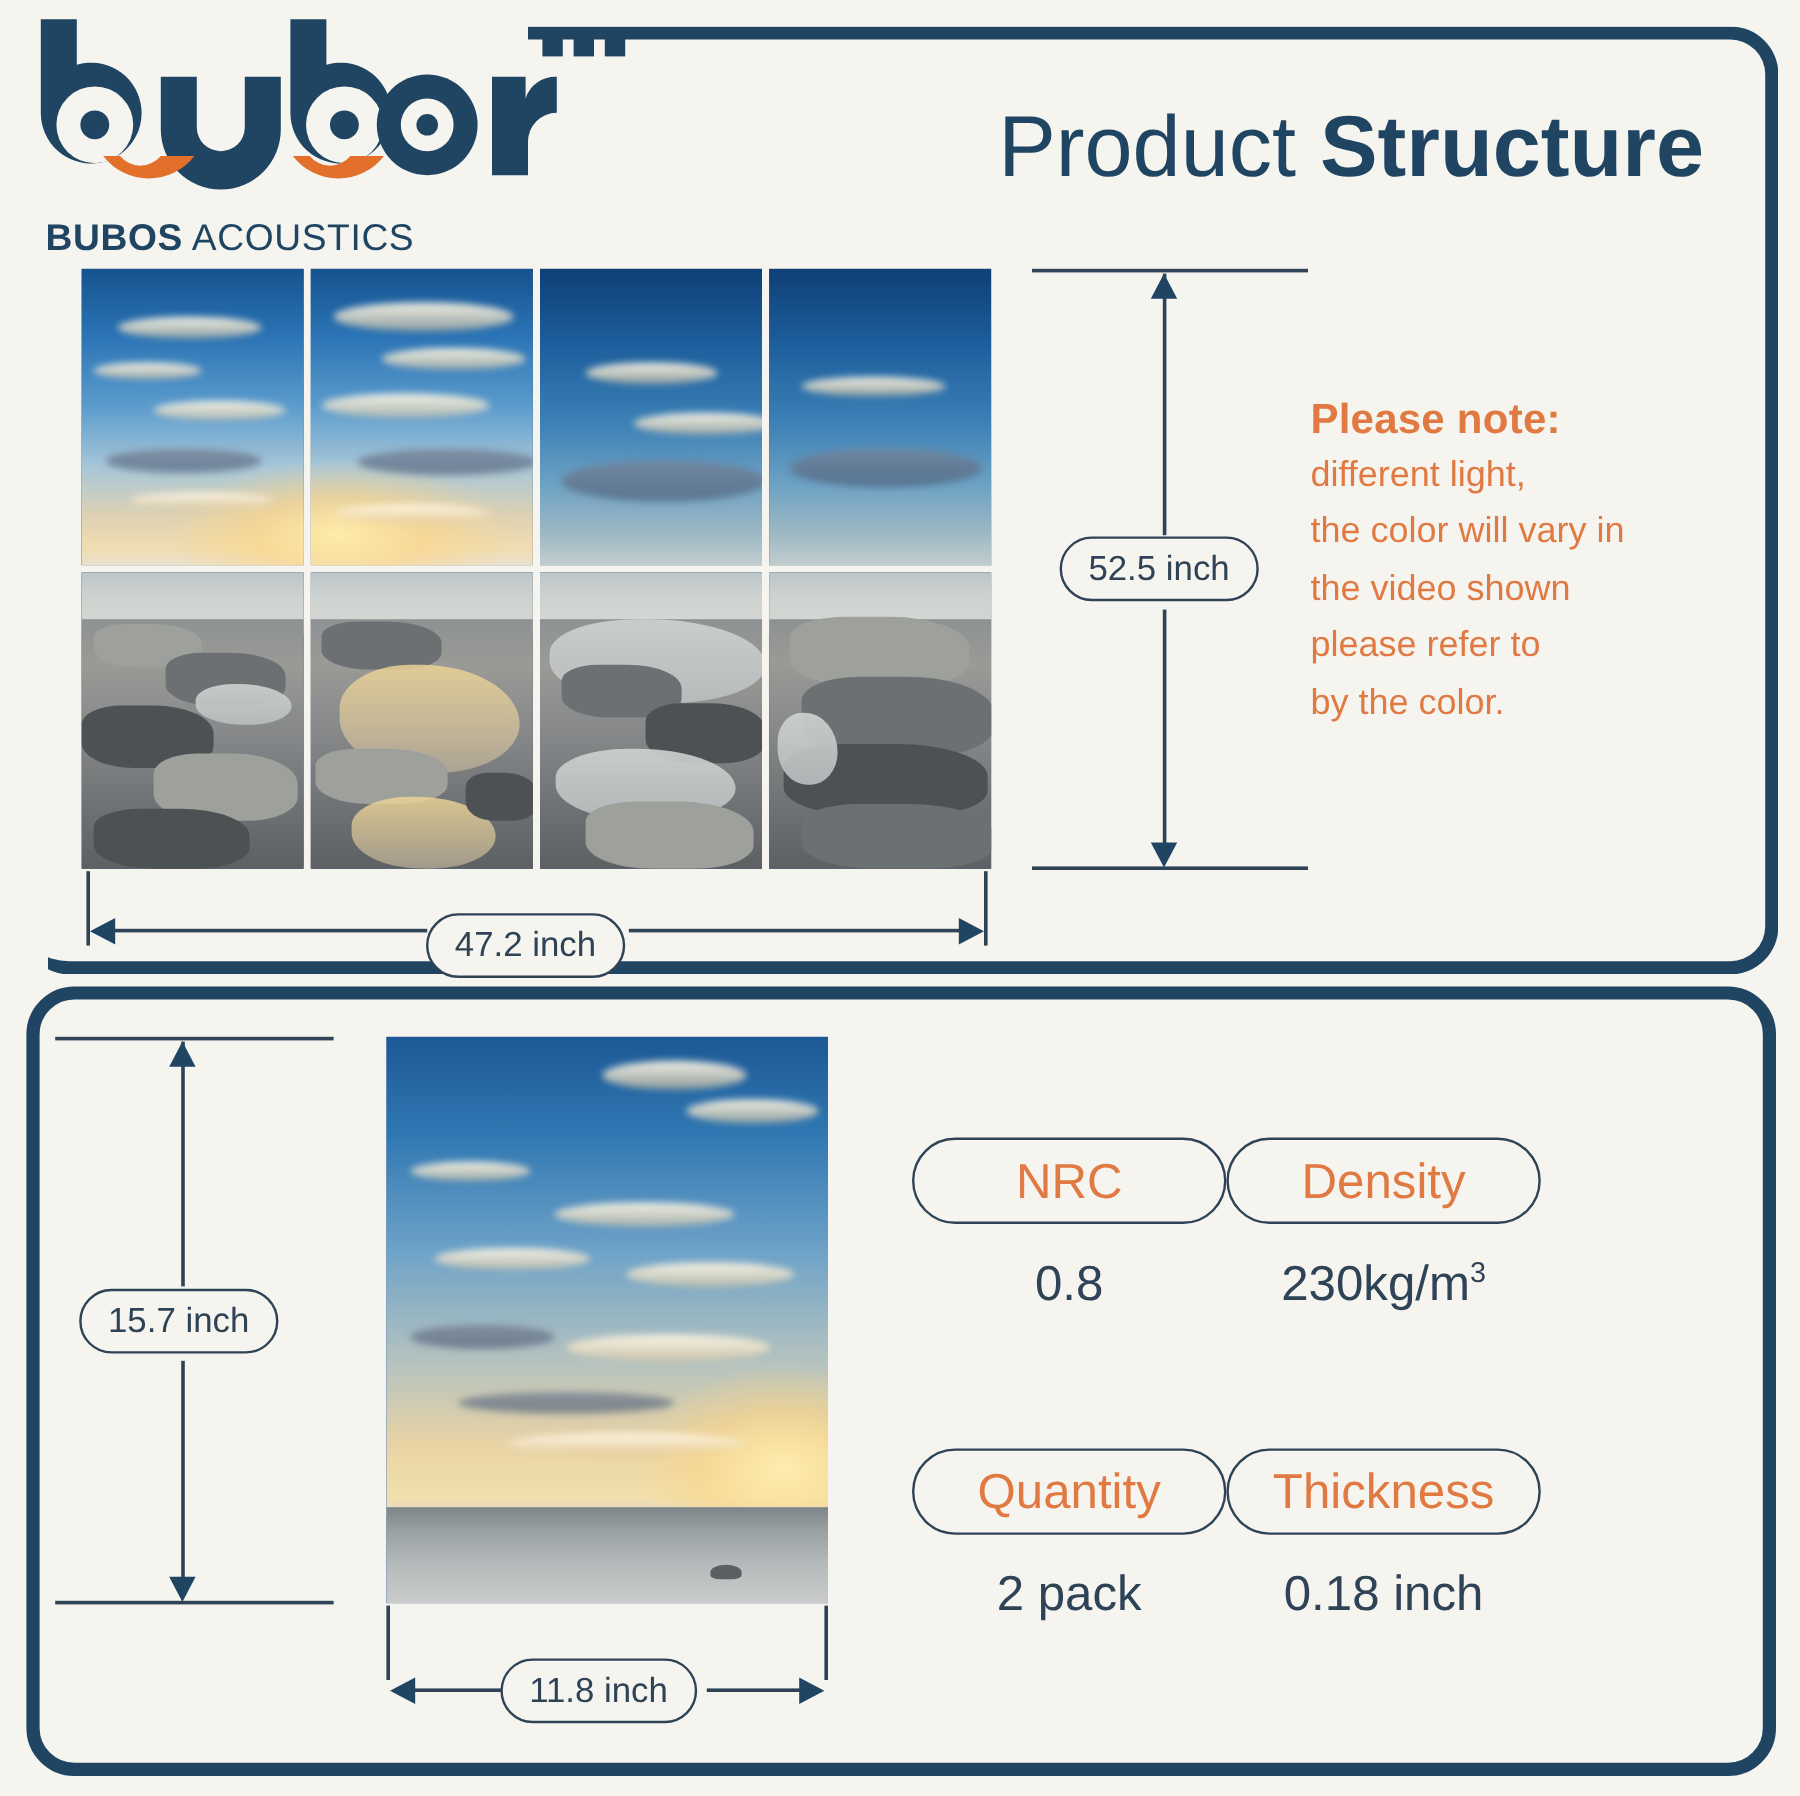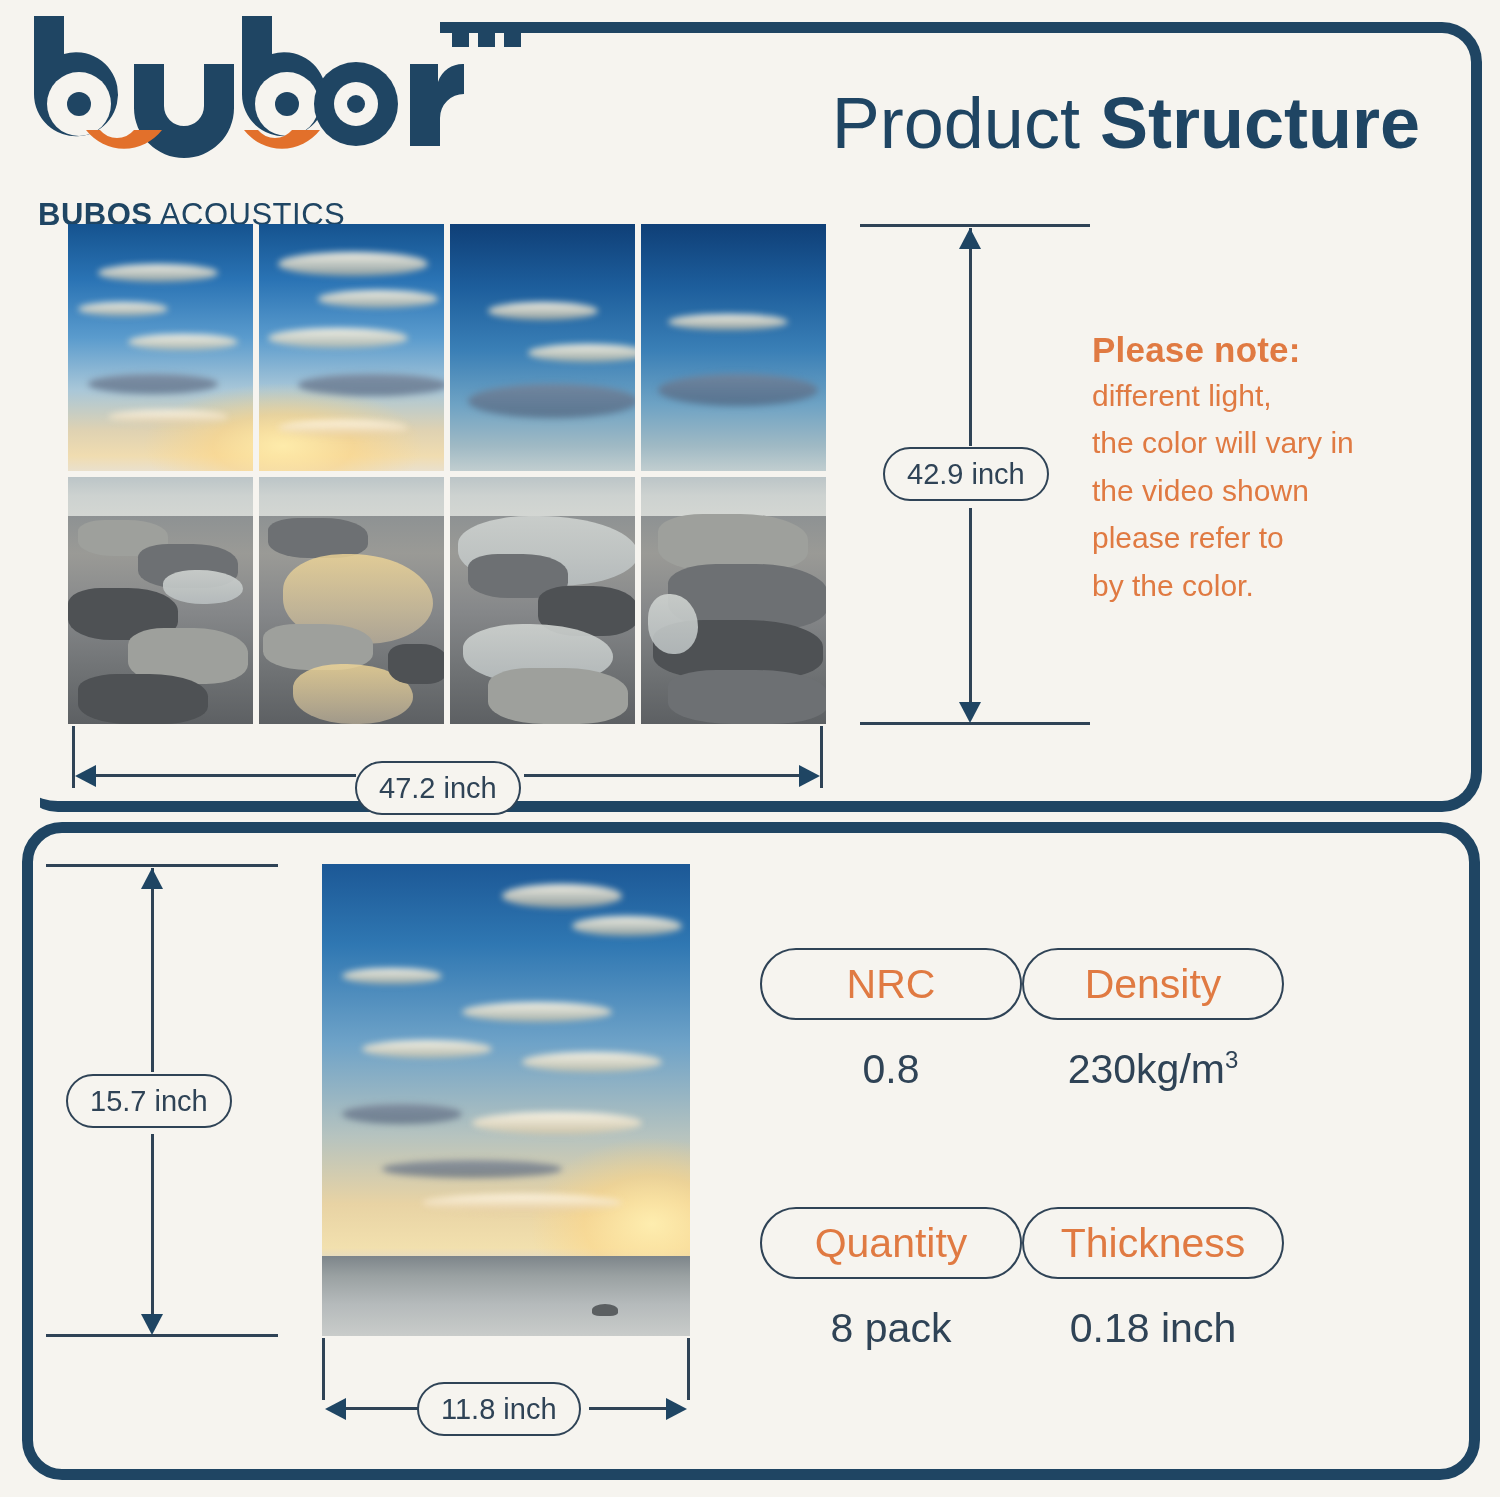--- a/index.html
+++ b/index.html
@@ -21,21 +21,21 @@
     background: transparent;
   }
   
   .frame-mask-a { position: absolute; left: 0px;  top: 10px;  width: 440px; height: 150px; background: #f6f4ef; }
   .frame-mask-b { position: absolute; left: 0px;  top: 140px; width: 40px;  height: 690px; background: #f6f4ef; }
 
   
   .logo-wrap { position: absolute; left: 22px; top: 8px; width: 470px; height: 200px; }
   .logo-word { position: absolute; left: 4px; top: 0px; }
   .logo-sub {
-    position: absolute; left: 16px; top: 189px;
+    position: absolute; left: 16px; top: 172px;
     font-size: 31px; letter-spacing: 0.5px; color: #1f4563; white-space: nowrap;
   }
   .logo-sub b { font-weight: 700; }
   .logo-sub span { font-weight: 400; }
   .logo-dashes { position: absolute; left: 430px; top: 22px; display: flex; gap: 9px; }
   .logo-dashes i { display:block; width: 17px; height: 17px; background: #1f4563; }
 
   
   .title {
     position: absolute; left: 590px; top: 86px; width: 830px;
@@ -281,21 +281,21 @@
       </div>
     </div>
   </div>
 
   <div class="ext-line" style="left:860px; top:224px; width:230px; height:3px;"></div>
   <div class="ext-line" style="left:860px; top:722px; width:230px; height:3px;"></div>
   <div class="dim-line" style="left:969px; top:228px; width:3px; height:218px;"></div>
   <div class="dim-line" style="left:969px; top:508px; width:3px; height:196px;"></div>
   <div class="arrow up" style="left:959px; top:228px;"></div>
   <div class="arrow down" style="left:959px; top:702px;"></div>
-  <div class="pill" style="left:883px; top:447px;">42.9 inch</div>
+  <div class="pill" style="left:883px; top:447px;">52.5 inch</div>
 
   <div class="ext-line" style="left:72px; top:726px; width:3px; height:62px;"></div>
   <div class="ext-line" style="left:820px; top:726px; width:3px; height:62px;"></div>
   <div class="dim-line" style="left:94px; top:774px; width:262px; height:3px;"></div>
   <div class="dim-line" style="left:524px; top:774px; width:276px; height:3px;"></div>
   <div class="arrow left" style="left:75px;  top:765px;"></div>
   <div class="arrow right" style="left:799px; top:765px;"></div>
   <div class="pill" style="left:355px; top:749px;margin-top:12px;">47.2 inch</div>
 
   <div class="note">
@@ -350,21 +350,21 @@
         <div class="spec-val">0.8</div>
       </div>
       <div class="spec">
         <div class="spec-pill">Density</div>
         <div class="spec-val"><span>230kg/m</span><sup>3</sup></div>
       </div>
     </div>
     <div class="spec-row" style="margin-top:114px;">
       <div class="spec">
         <div class="spec-pill">Quantity</div>
-        <div class="spec-val">8 pack</div>
+        <div class="spec-val">2 pack</div>
       </div>
       <div class="spec">
         <div class="spec-pill">Thickness</div>
         <div class="spec-val">0.18 inch</div>
       </div>
     </div>
   </div>
 
 </div>
 

